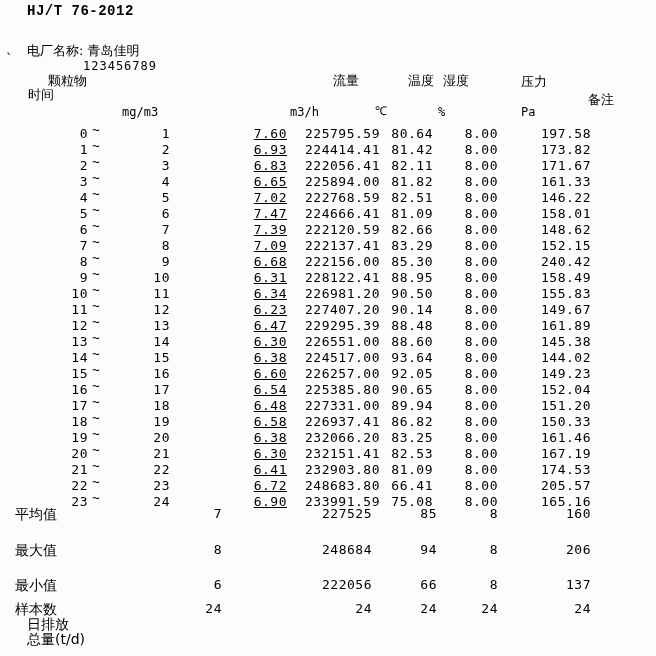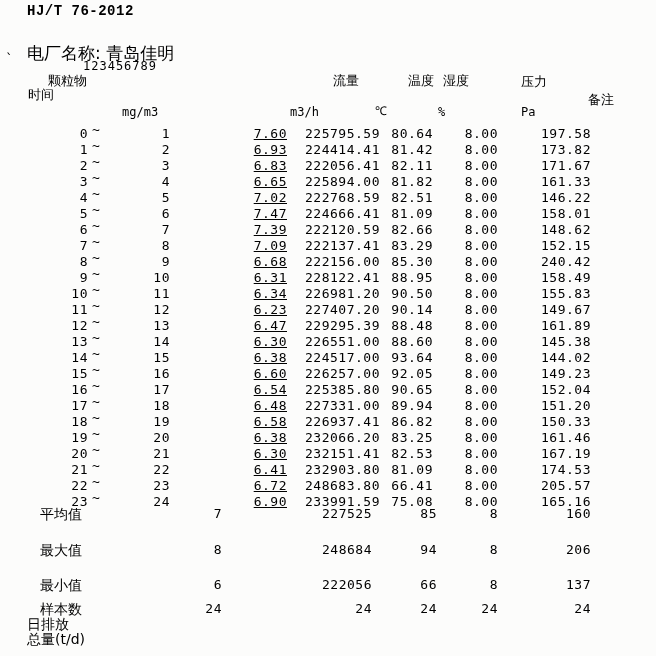--- a/index.html
+++ b/index.html
@@ -8,21 +8,21 @@
     background:#fcfcfb; color:#000; overflow:hidden;
     font-family:"DejaVu Sans", sans-serif;
   }
   .abs { position:absolute; line-height:1.15; white-space:pre; }
   .mono { font-family:"DejaVu Sans Mono","Liberation Mono",monospace; }
 
   .std-code   { left:27px; top:3px;  font-size:14px; font-weight:bold;
                 font-family:"Liberation Mono","DejaVu Sans Mono",monospace; letter-spacing:0.5px; }
   .title      { left:222px; top:13px; width:340px; text-align:center;
                 font-size:21px; font-weight:bold; letter-spacing:0.5px; }
-  .plant-line { left:27px; top:44px; font-size:17px; }
+  .plant-line { left:27px; top:44px; font-size:13px; }
   .stray      { left:6px;  top:52px; font-size:13px; }
   .plant-code { left:83px; top:60px; font-size:12px; letter-spacing:1px; }
   .date-line  { left:443px; top:58px; font-size:13px; }
 
   .h-part  { left:48px;  top:74px; font-size:13px; }
   .h-flow  { left:333px; top:74px; font-size:13px; }
   .h-temp  { left:408px; top:74px; font-size:13px; }
   .h-hum   { left:443px; top:74px; font-size:13px; }
   .h-press { left:521px; top:75px; font-size:13px; }
   .h-time  { left:28px;  top:88px; font-size:13px; }
@@ -42,21 +42,21 @@
   }
   .c-from  { left:28px;  width:60px; }
   .c-tilde { left:92px;  width:16px; top:-4px; text-align:left; }
   .c-to    { left:110px; width:60px; }
   .c-pm    { left:217px; width:70px;text-decoration:underline; }
   .c-flow  { left:278px; width:102px; }
   .c-temp  { left:363px; width:70px; }
   .c-hum   { left:428px; width:70px; }
   .c-press { left:511px; width:80px; }
 
-  .s-label { position:absolute; left:40px; top:0; font-size:14px; line-height:1; }
+  .s-label { position:absolute; left:15px; top:0; font-size:14px; line-height:1; }
   .s1 { left:152px; width:70px; }
   .s2 { left:272px; width:100px; }
   .s3 { left:367px; width:70px; }
   .s4 { left:428px; width:70px; }
   .s5 { left:511px; width:80px; }
 
   .f-daily1 { left:27px; top:616px; font-size:14px; }
   .f-daily2 { left:27px; top:631px; font-size:14px; }
 </style>
 </head>

